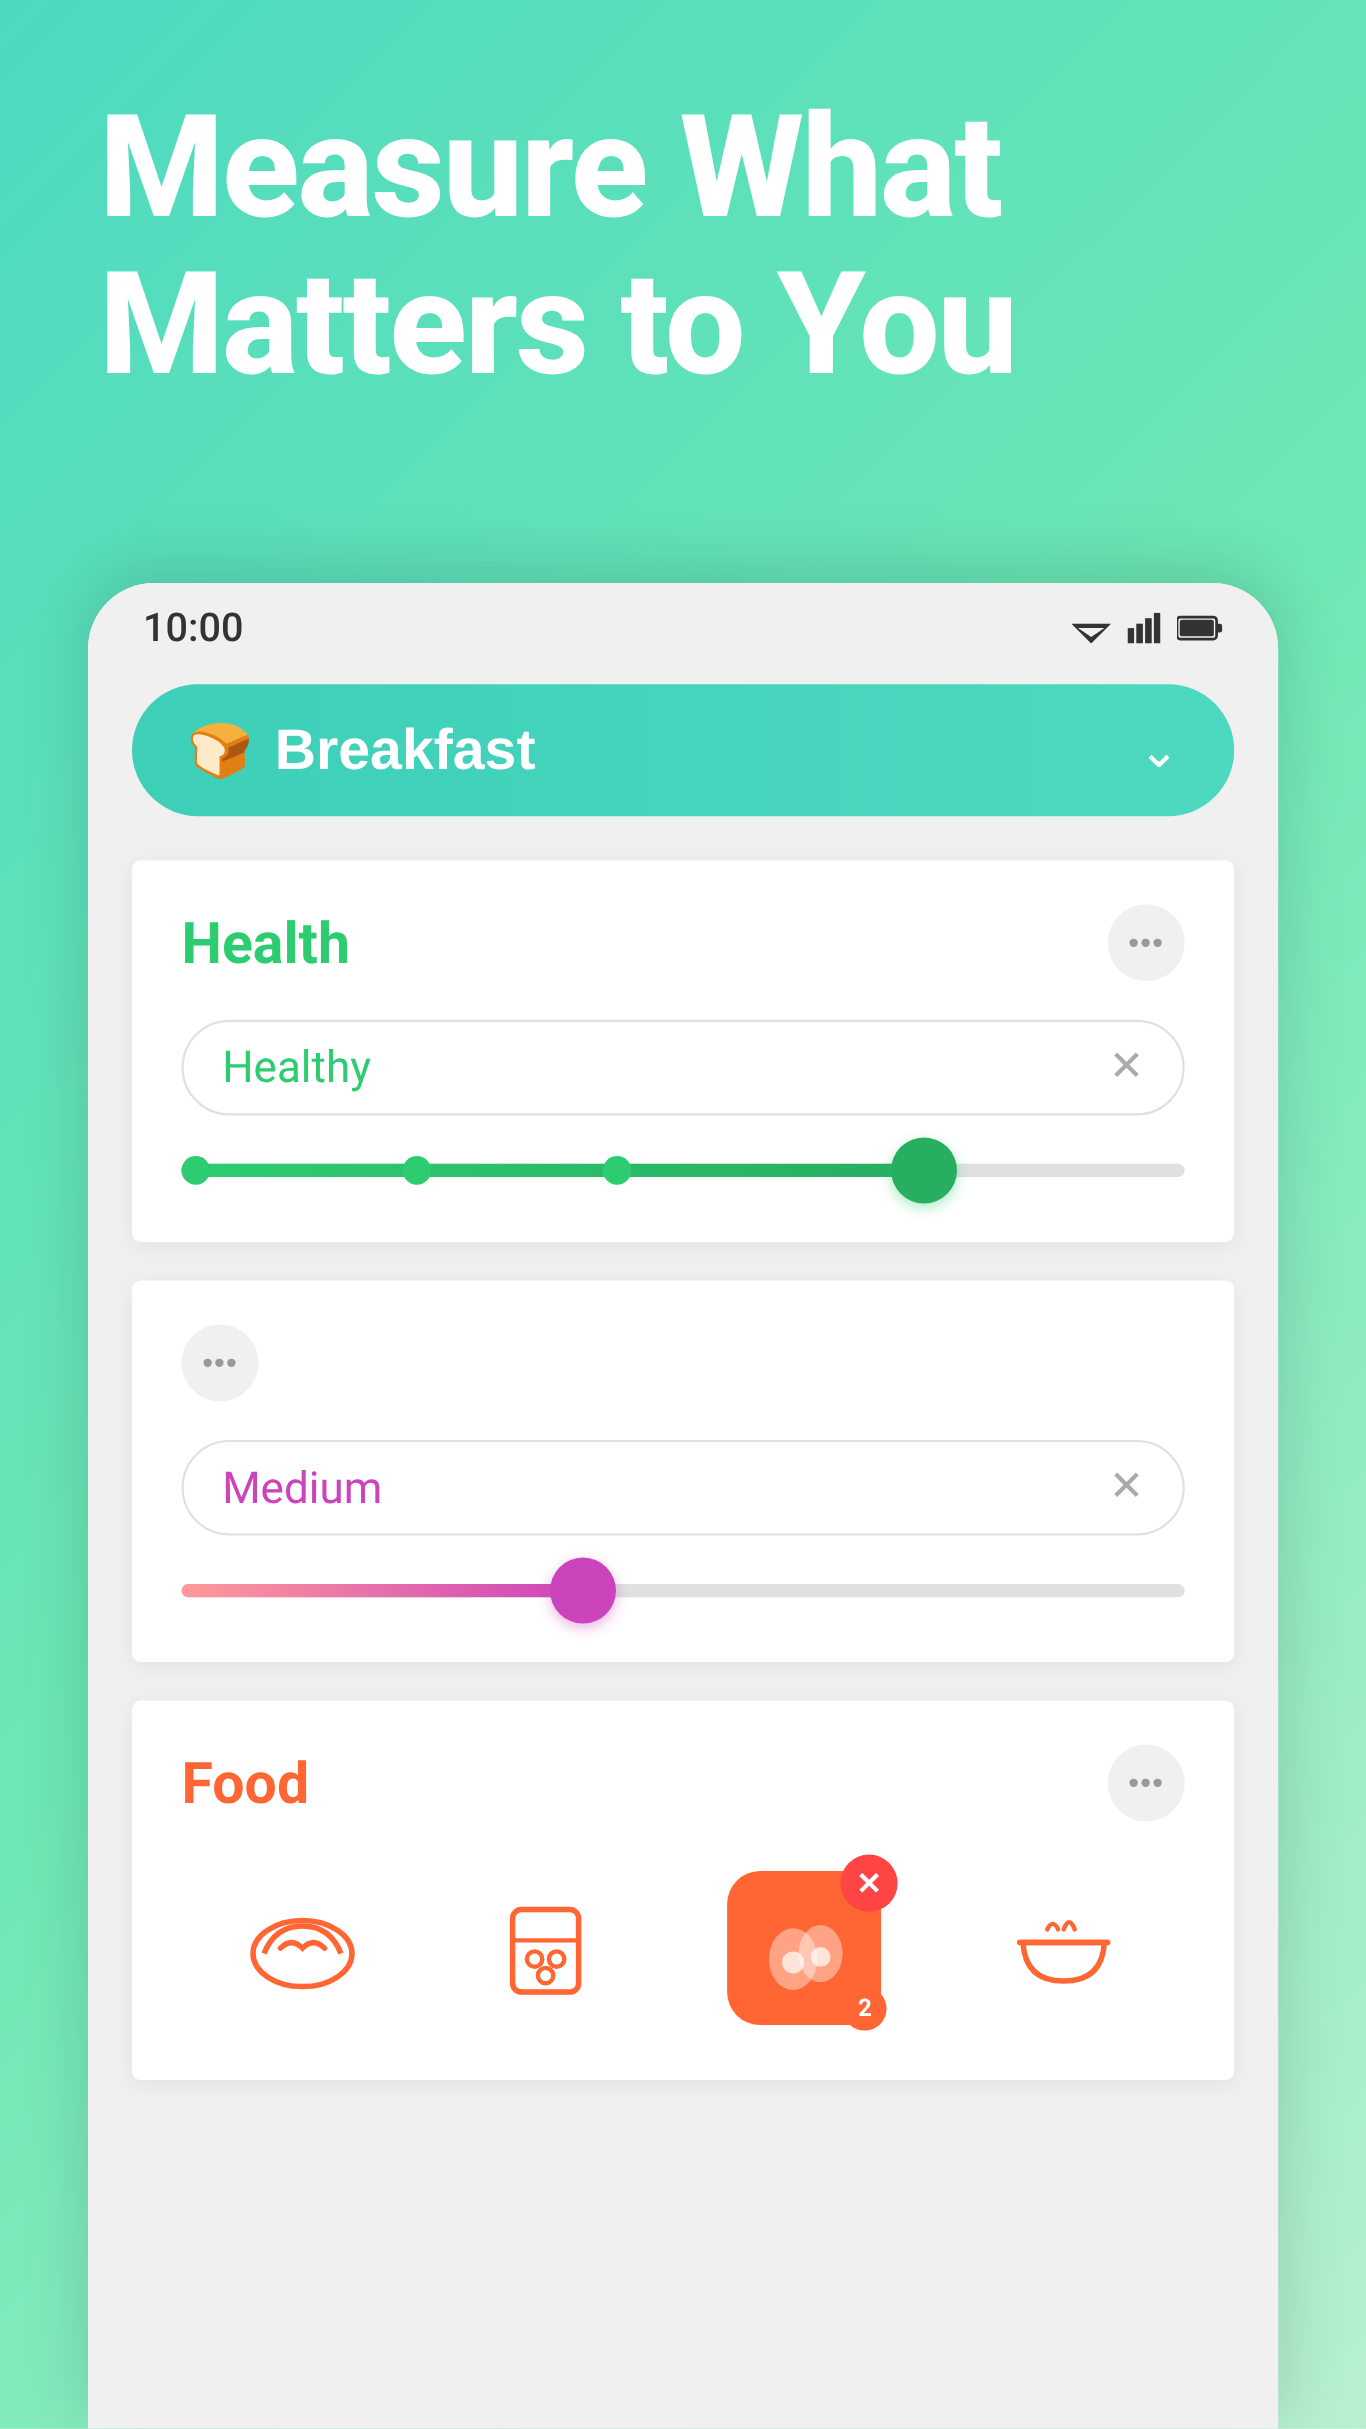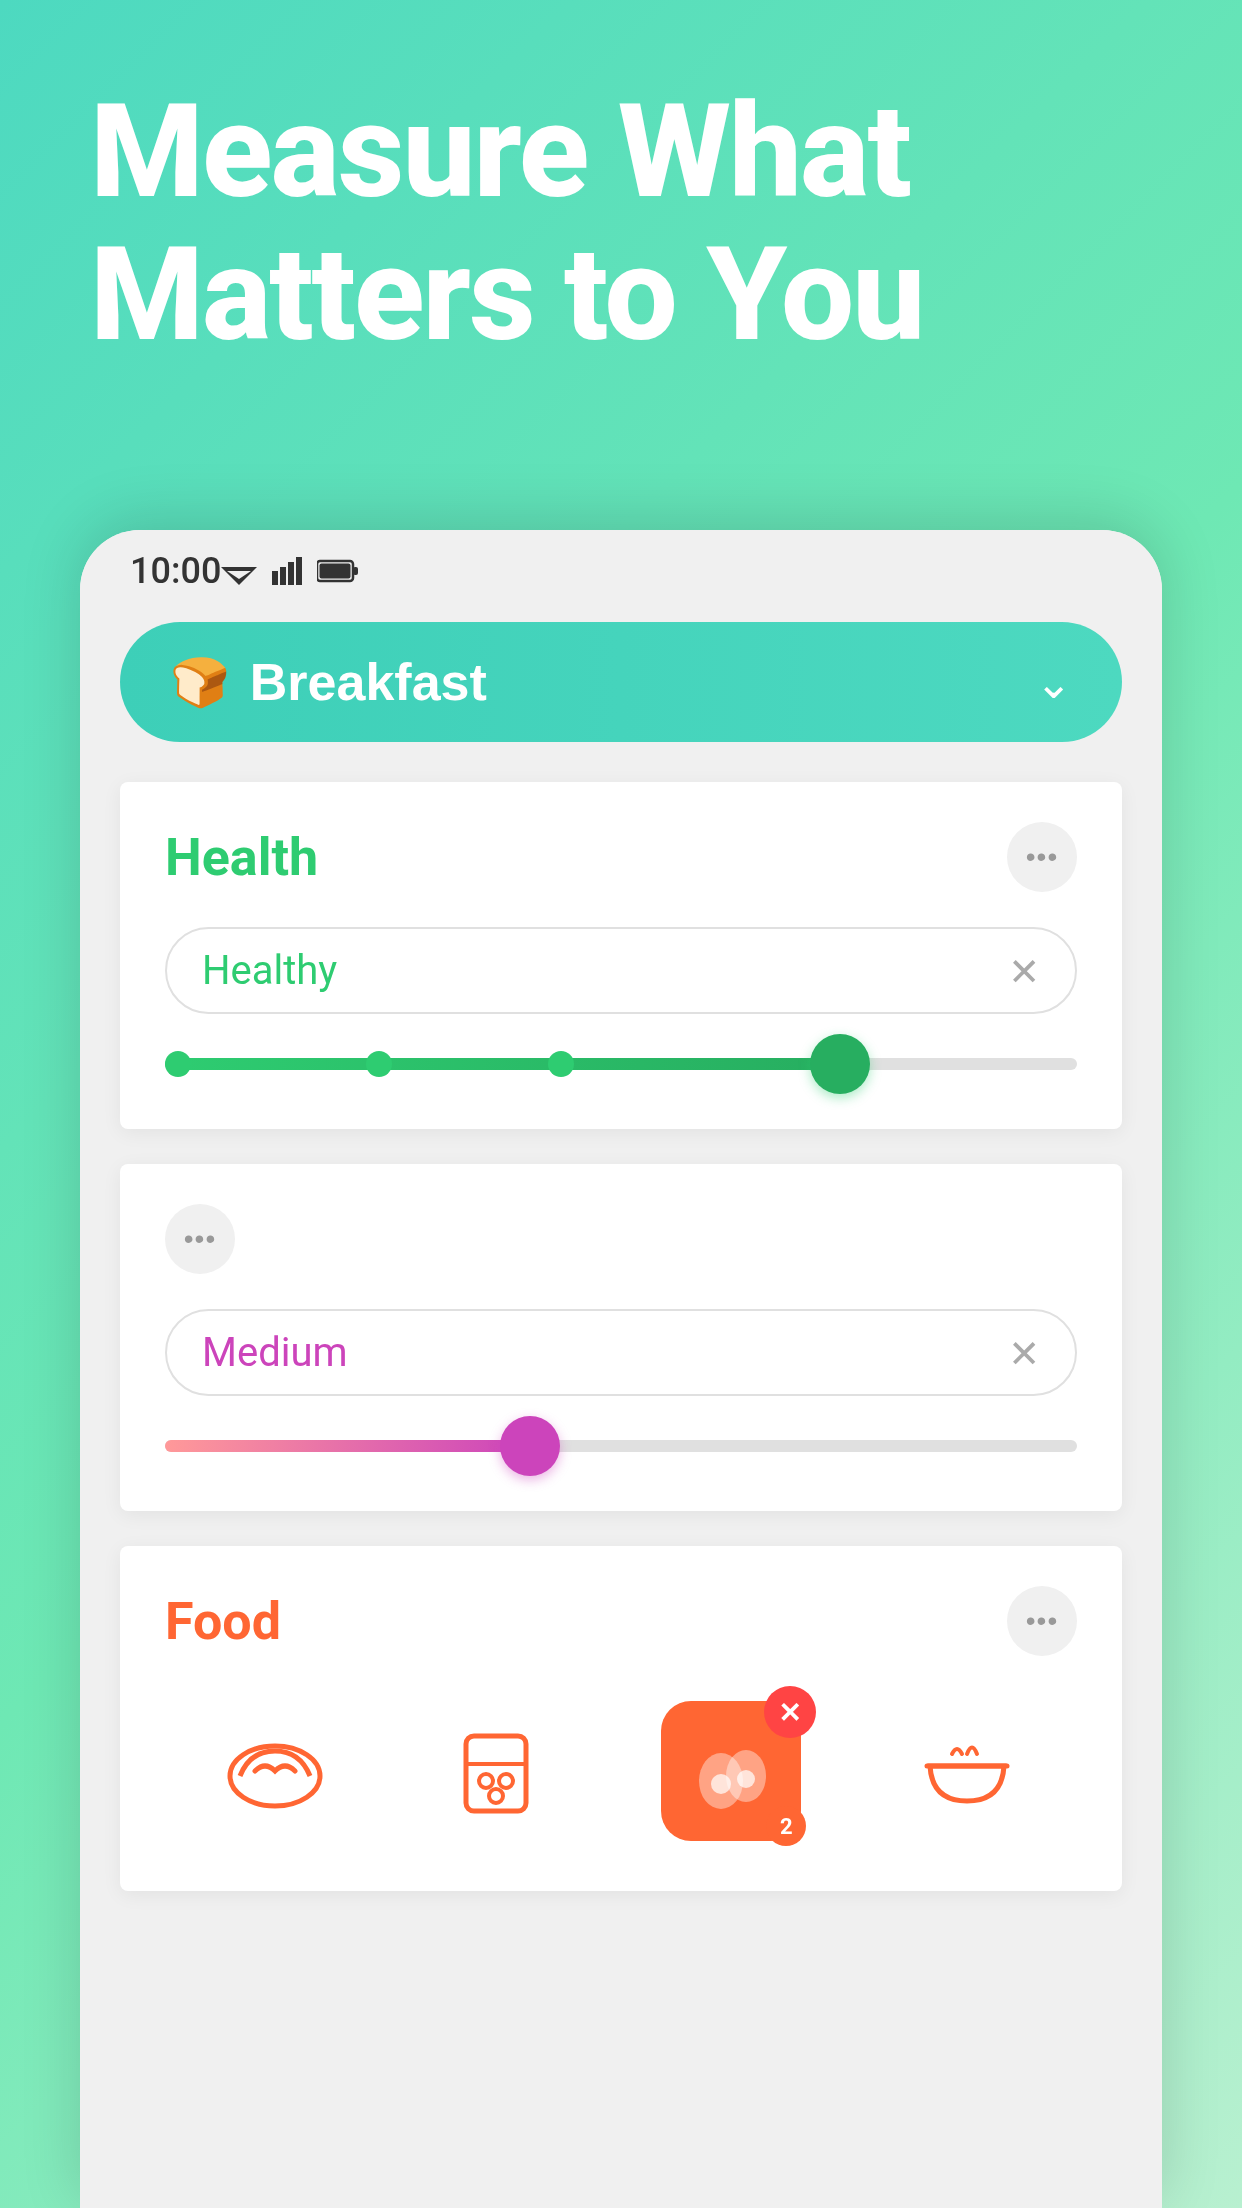--- a/index.html
+++ b/index.html
@@ -33,20 +33,21 @@
       bottom: 0;
       background: #f0f0f0;
       border-radius: 60px 60px 0 0;
       padding: 0;
       overflow: hidden;
       box-shadow: 0 -10px 60px rgba(0,0,0,0.15);
     }
 
     .status-bar {
       display: flex;
+      justify-content: space-between;
       align-items: center;
       padding: 20px 50px 10px 50px;
       background: #f0f0f0;
     }
 
     .status-time {
       font-size: 36px;
       font-weight: 500;
       color: #333;
     }
@@ -147,21 +148,21 @@
       cursor: pointer;
       border: none;
       font-size: 28px;
       color: #999;
       letter-spacing: 1px;
     }
 
     
     .tag-chip {
       display: flex;
-      align-items: flex-end;
+      align-items: flex-start;
       justify-content: space-between;
       border: 2px solid #e0e0e0;
       border-radius: 60px;
       padding: 18px 35px;
       width: 100%;
       margin-bottom: 35px;
       background: #fff;
     }
 
     .tag-text-health {

